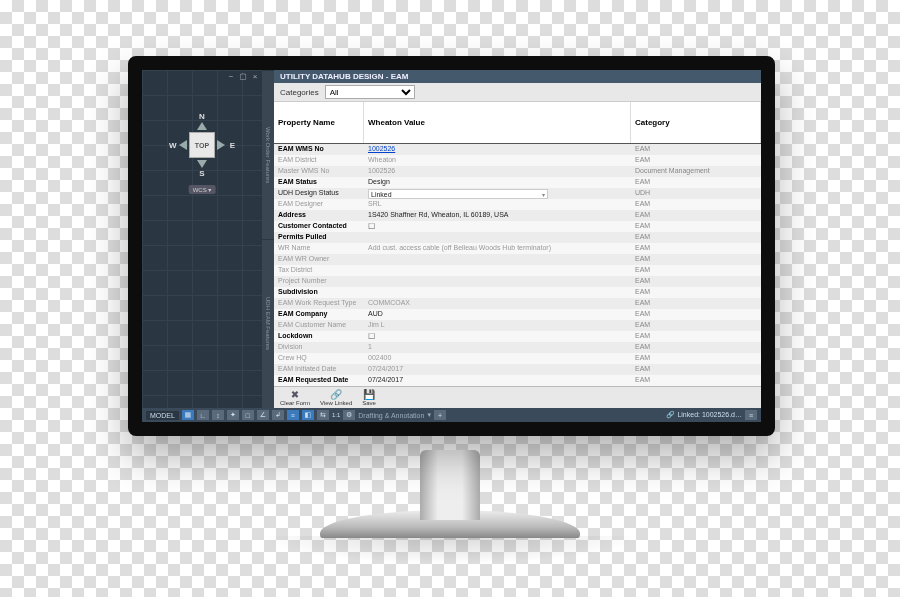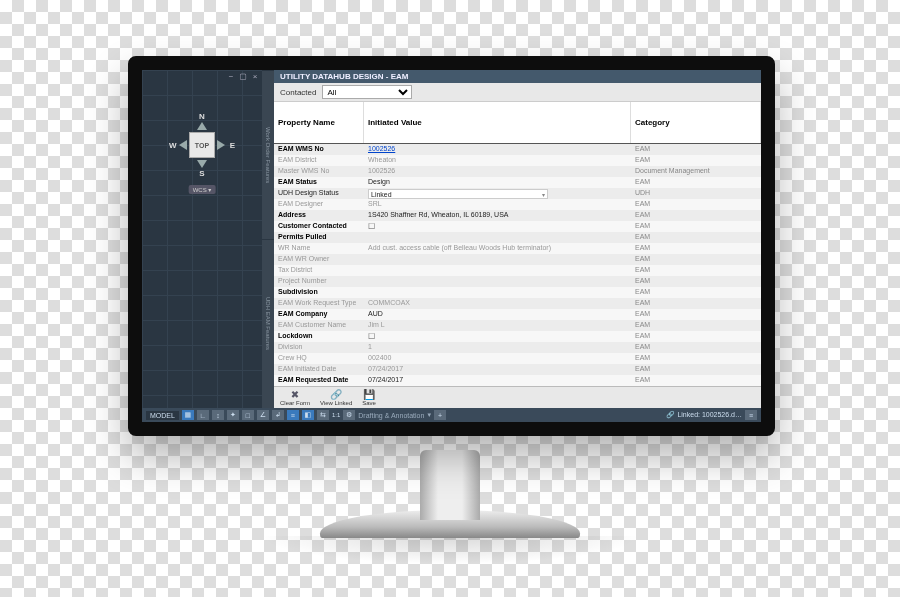--- a/index.html
+++ b/index.html
@@ -195,28 +195,28 @@
    </div>
 
    <div class="side-tabs">
      <div class="side-tab">Work Order Features</div>
      <div class="side-tab">UDH EAM Features</div>
    </div>
 
    <div class="panel">
      <div class="panel-title">UTILITY DATAHUB DESIGN - EAM</div>
      <div class="panel-toolbar">
-       <label>Contacted</label>
+       <label>Categories</label>
        <select>
          <option>All</option>
        </select>
      </div>
      <div class="grid-header">
        <div class="col-name">Property Name</div>
-       <div class="col-value">Initiated Value</div>
+       <div class="col-value">Wheaton Value</div>
        <div class="col-cat">Category</div>
      </div>
      <div class="grid-body" id="grid-body">
             <div class="row">
               <div class="col-name bold">EAM WMS No</div>
               <div class="col-value"><span class="link">1002526</span></div>
               <div class="col-cat">EAM</div>
             </div>
             <div class="row">
               <div class="col-name muted">EAM District</div>

